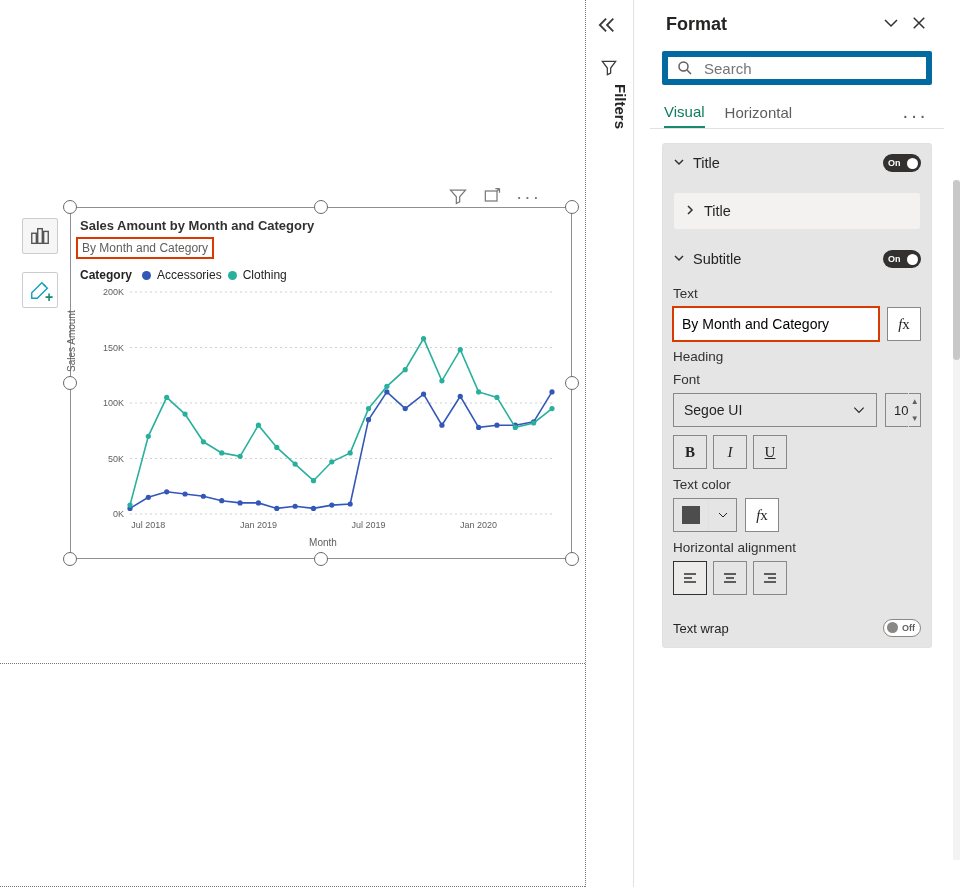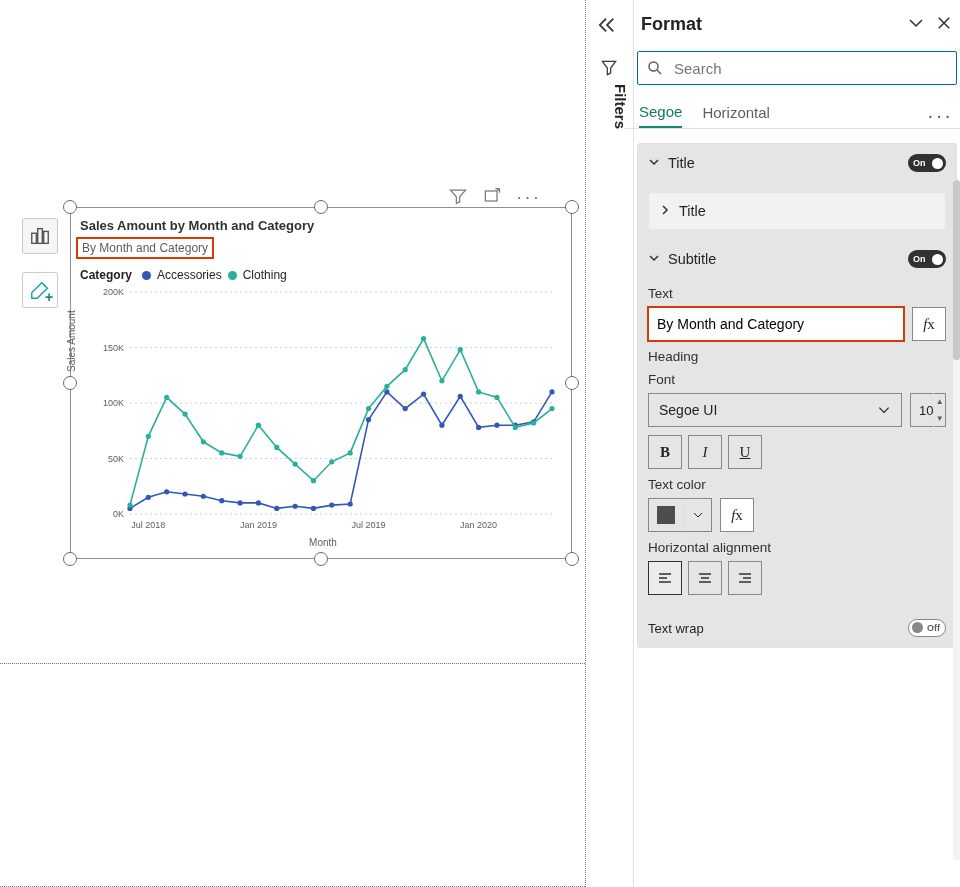--- a/index.html
+++ b/index.html
@@ -146,33 +146,33 @@
     font-weight: 600;
     font-size: 15px;
   }
 
   
   .format-pane {
     position: absolute;
     left: 633px; top: 0;
     width: 327px; height: 887px;
     border-left: 1px solid #e1e1e1;
-    padding: 0 3px;
+    padding: 0 28px;
   }
   .fp-header {
     display: flex; align-items: center; justify-content: space-between;
     padding: 14px 4px 16px 4px;
   }
   .fp-header h2 { margin:0; font-size: 18px; font-weight:600; }
   .fp-header-icons { display:flex; gap: 10px; color:#323130; }
   .fp-header-icons svg { width:18px; height:18px; }
 
   .search-box {
     display:flex; align-items:center;
-    border:1px solid #0369a1; border-radius:2px;
+    border:6px solid #0369a1; border-radius:2px;
     padding:4px 8px; height:34px; margin-bottom: 18px;
   }
   .search-box input { border:0; outline:0; flex:1; font-size:15px; font-family:inherit; }
   .search-box svg { width:18px; height:18px; color:#605e5c; margin-right:8px; }
 
   .fp-tabs { display:flex; gap:20px; align-items:center; padding-left:2px; }
   .fp-tab { font-size:15px; padding-bottom:6px; cursor:pointer; color:#605e5c; }
   .fp-tab.active { color:#0d7b5c; border-bottom: 2.5px solid #148a6f; font-weight:400; }
   .fp-tab-more { margin-left:auto; color:#605e5c; font-size:20px; letter-spacing:2px; padding-right:4px; }
   .fp-tab-divider { height:1px; background:#e1e1e1; margin: 0 -12px 14px -12px; }
@@ -421,21 +421,21 @@
 
   <div class="search-box">
     <svg viewBox="0 0 24 24" fill="none" stroke="currentColor" stroke-width="2">
         <circle cx="10" cy="10" r="6"></circle>
         <path d="M20 20l-5-5"></path>
       </svg>
     <input type="text" placeholder="Search" style="">
   </div>
 
   <div class="fp-tabs">
-    <div class="fp-tab active">Segoe</div>
+    <div class="fp-tab active">Visual</div>
     <div class="fp-tab">Horizontal</div>
     <div class="fp-tab-more">···</div>
   </div>
   <div class="fp-tab-divider"></div>
 
   <div class="card">
     <div class="card-header">
       <span class="chev">
         <svg width="12" height="12" viewBox="0 0 24 24" fill="none" stroke="currentColor" stroke-width="3">
             <path d="M4 8l8 8 8-8"></path>

